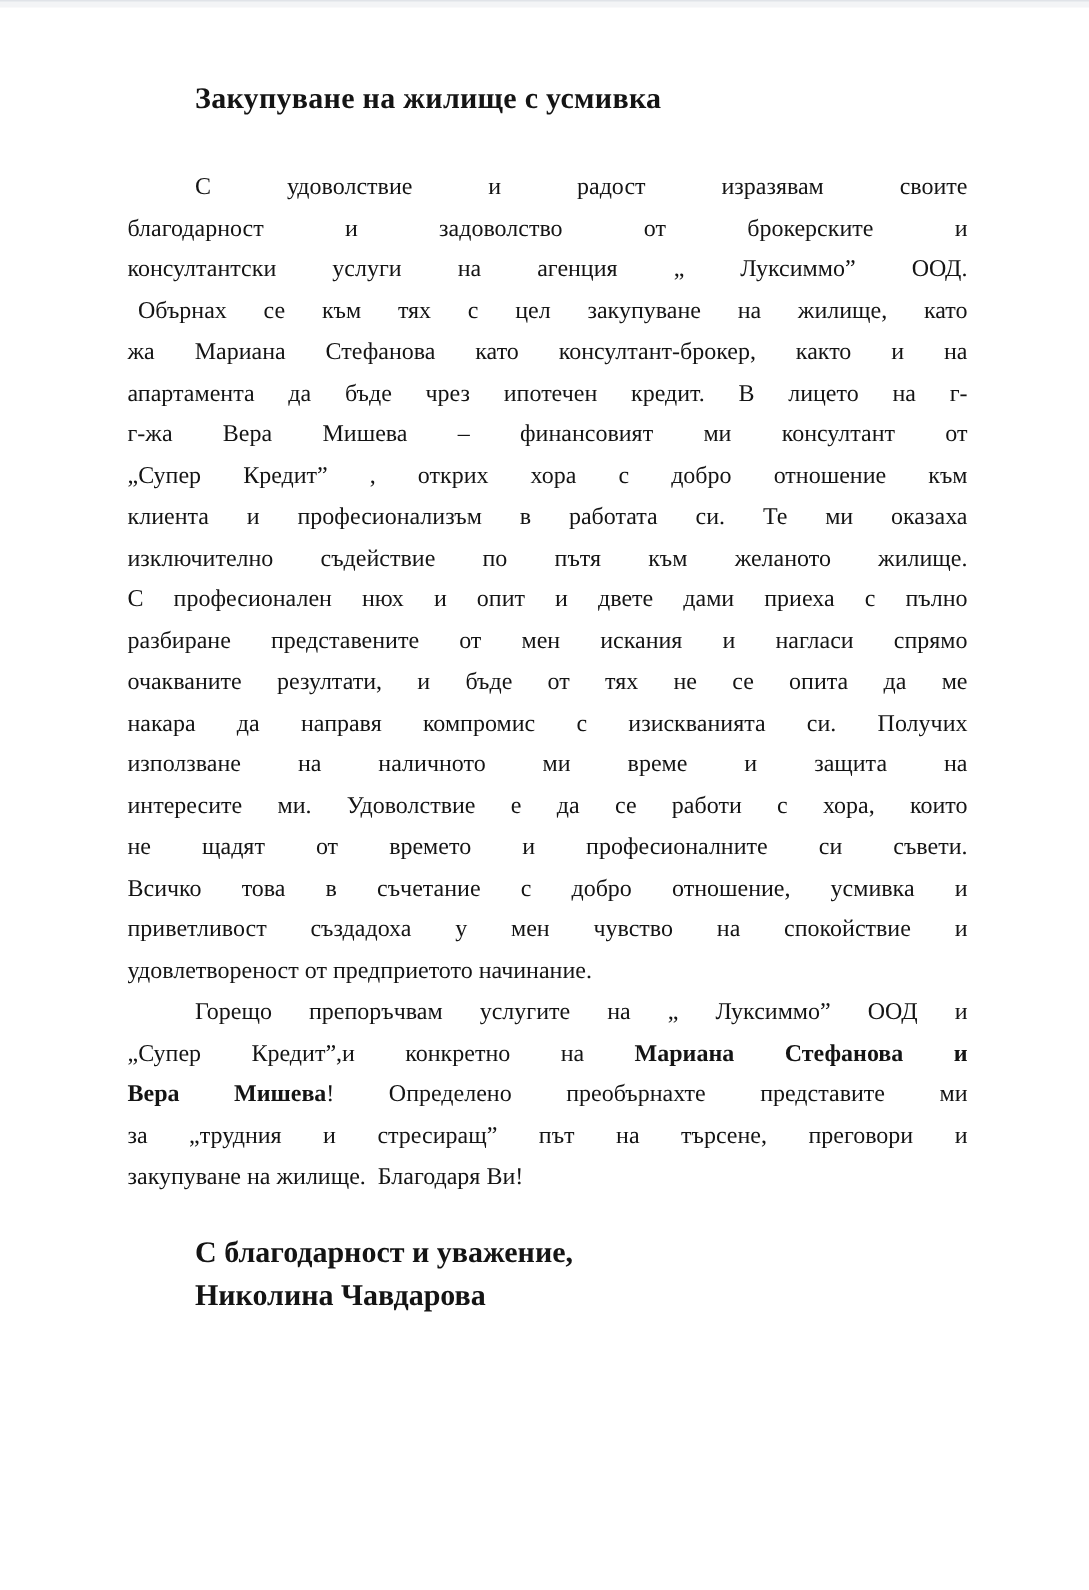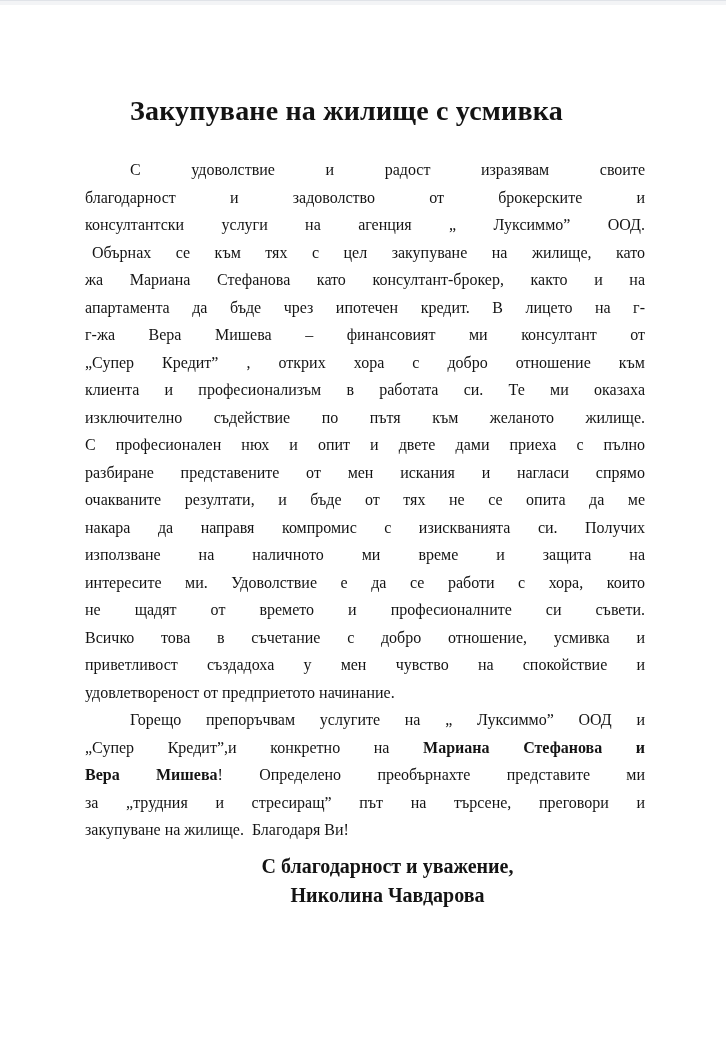--- a/index.html
+++ b/index.html
@@ -21,50 +21,49 @@
     border-top: 1px solid #e0e3e8;
     box-sizing: border-box;
   }
   .content {
     position: absolute;
     left: 85px; top: 0;
     width: 560px;
     color: #141414;
   }
   h1.doc-title {
-    font-size: 28px;
+    font-size: 20px;
     font-weight: bold;
     line-height: 28px;
-    margin: 97px 0 0 45px;
+    margin: 52px 0 0 45px;
     letter-spacing: 0.2px;
   }
   .doc-body {
     margin-top: 31px;
     font-size: 16px;
     line-height: 27.5px;
   }
   .line {
     min-height: 27.5px;
     white-space: nowrap;
   }
   .line.j {
     white-space: normal;
     text-align: justify;
     text-align-last: justify;
     -moz-text-align-last: justify;
   }
   .line.left { text-align: left; }
   .b { font-weight: bold; }
   .closing {
-    margin-top: 8px;
+    margin-top: 22px;
     padding-left: 45px;
     font-size: 20px;
     line-height: 29px;
     font-weight: bold;
-    text-align: center;
   }
 </style>
 </head>
 <body>
 
 <div class="page">
   <div class="top-strip" style="background: rgb(243, 244, 246); border-top-color: rgb(224, 227, 232);"></div>
   <div class="content" style="color: rgb(20, 20, 20);">
     <h1 class="doc-title">Закупуване на жилище с усмивка</h1>
     <div class="doc-body">

